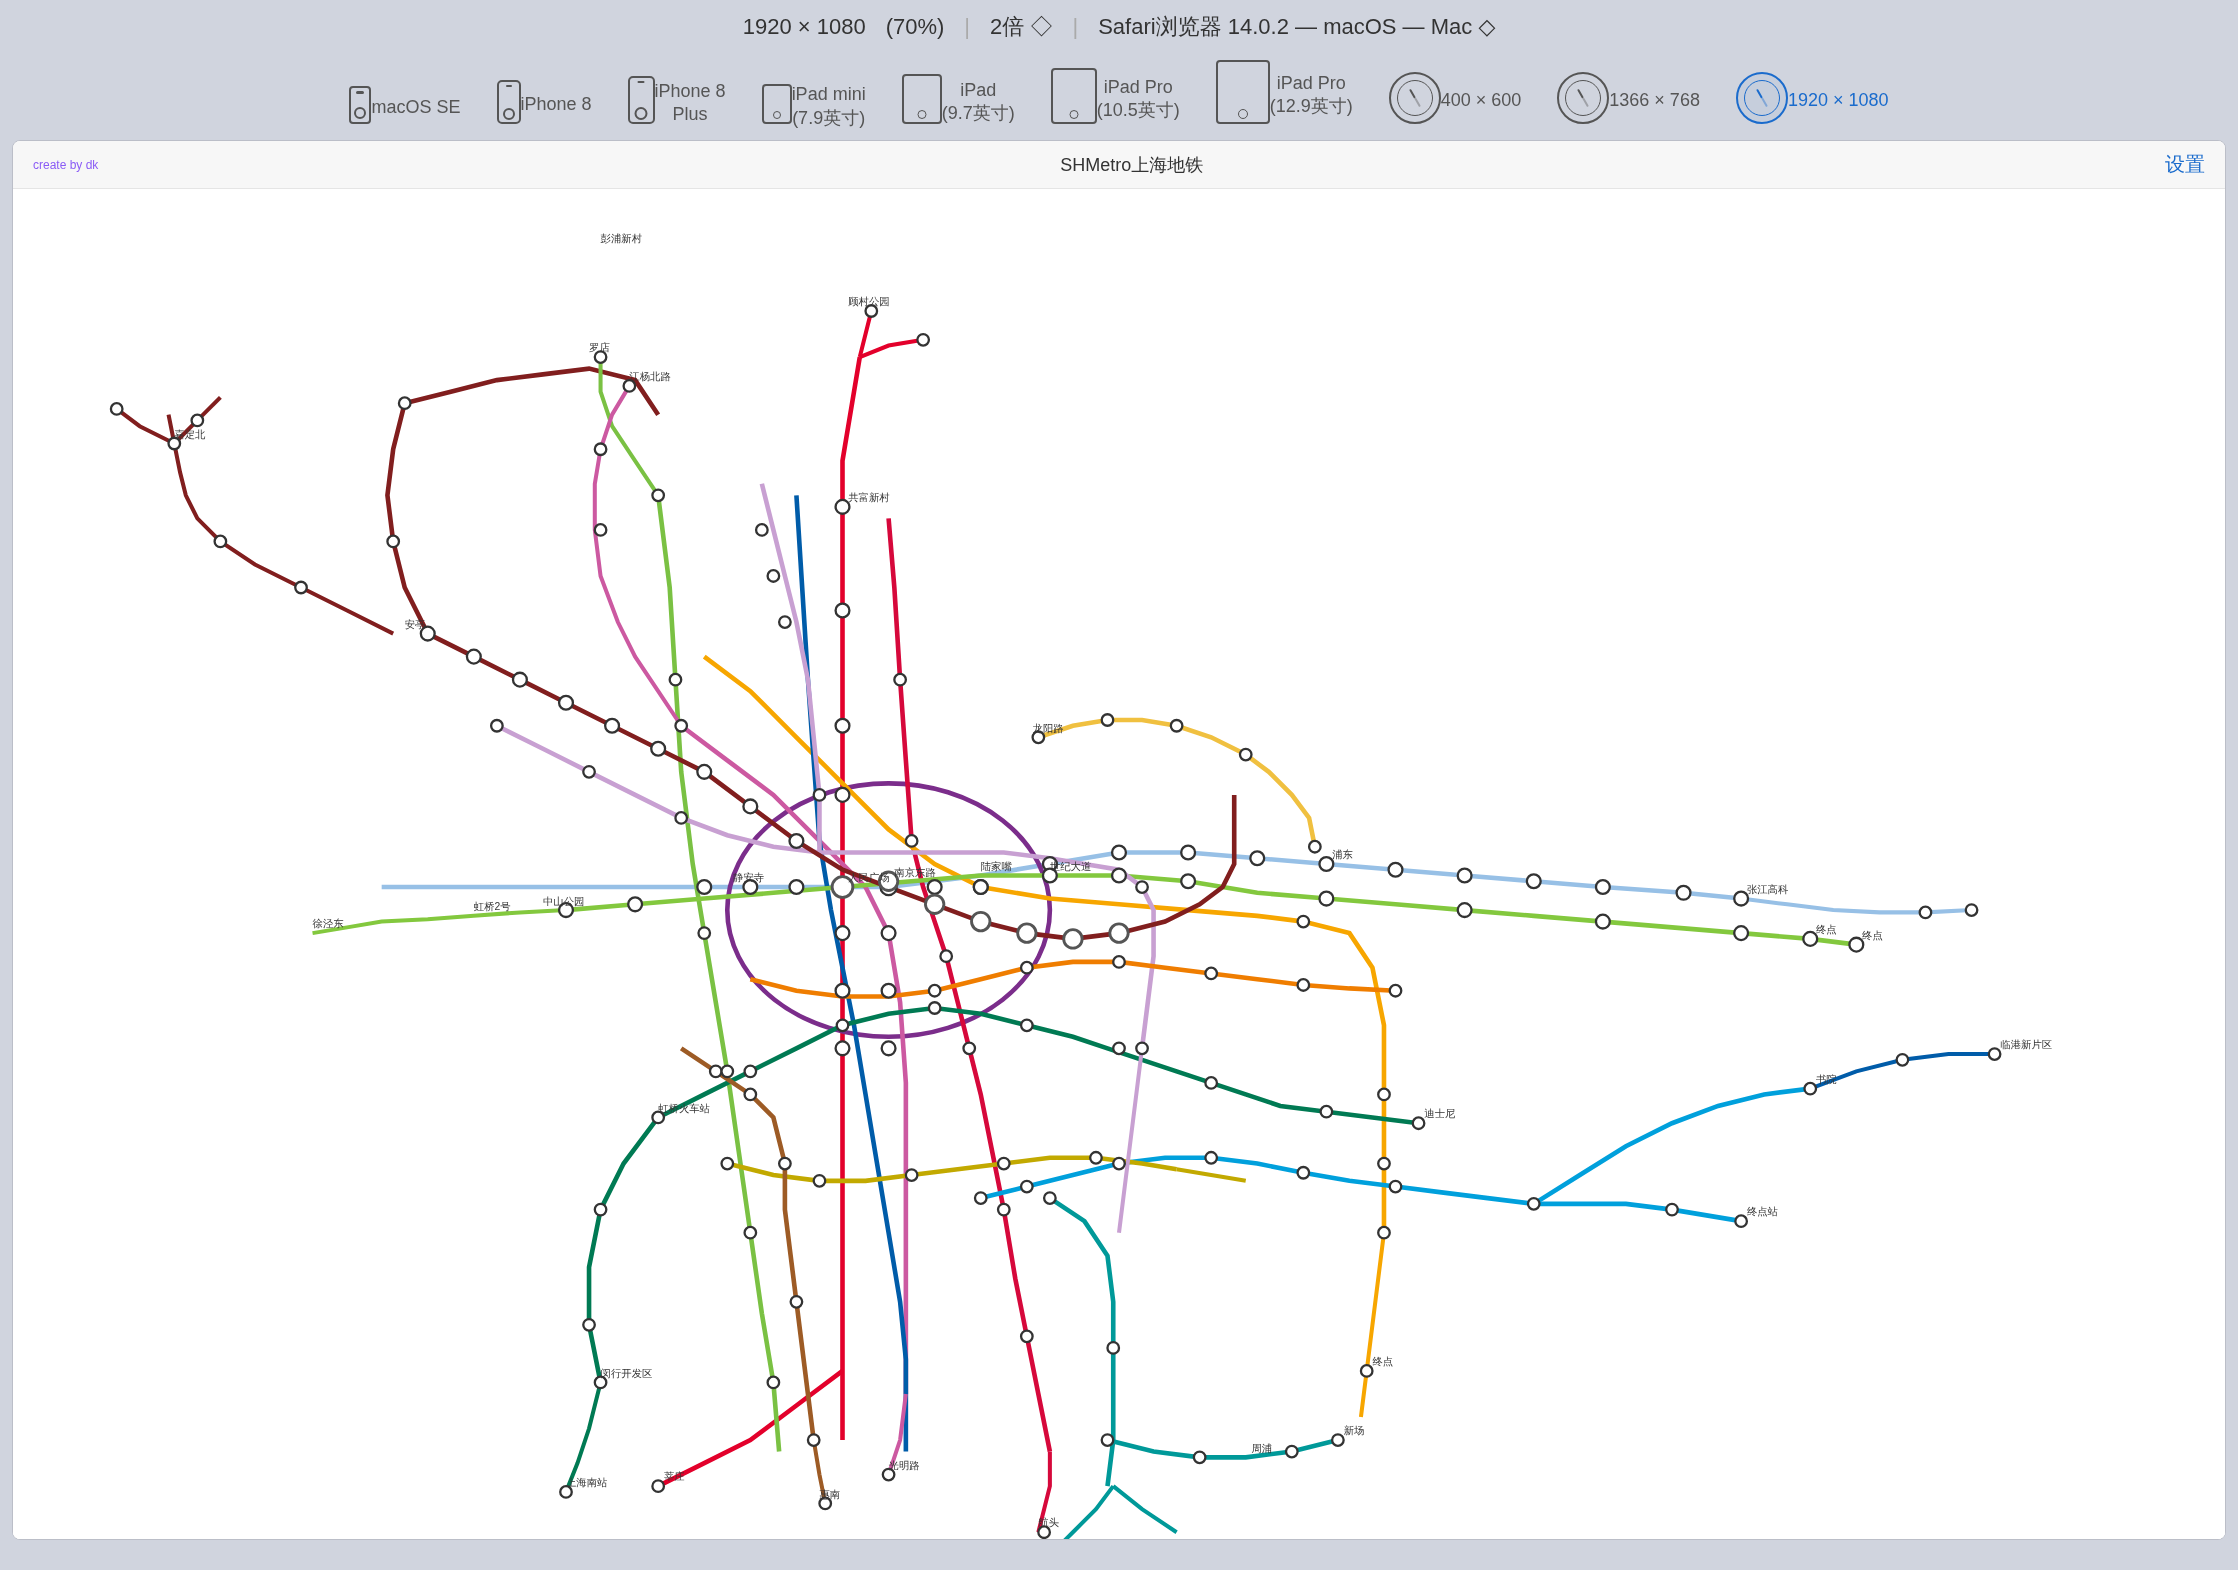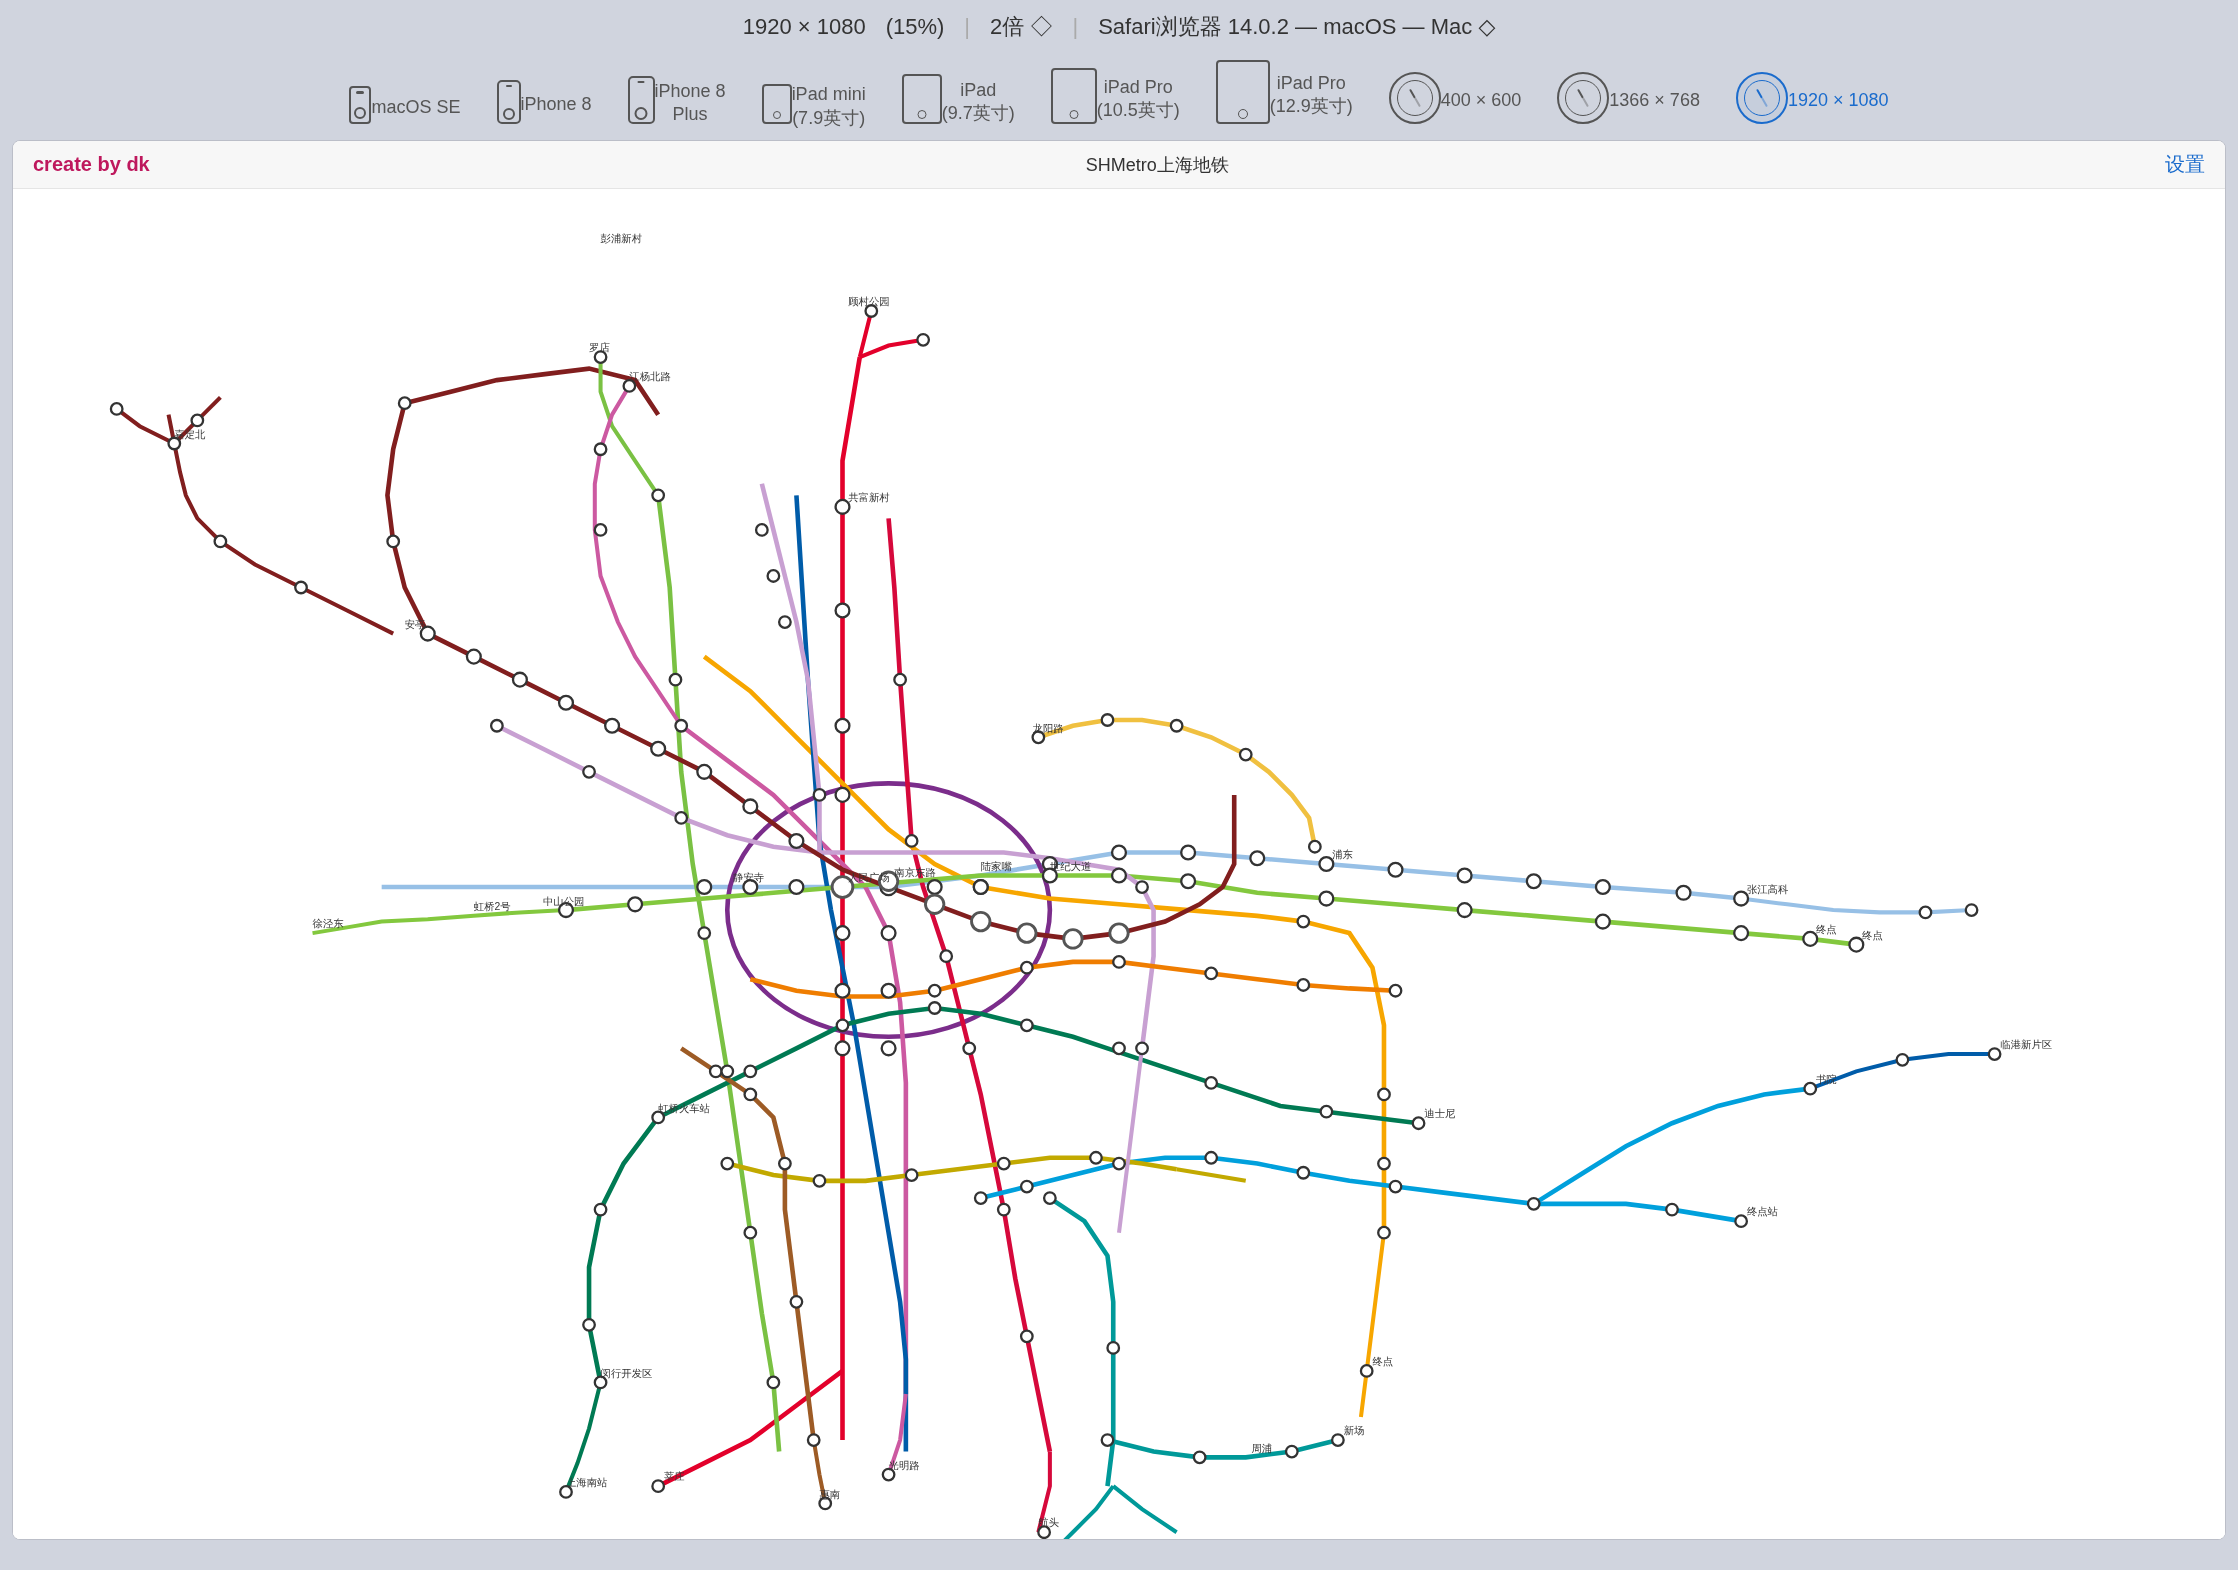--- a/index.html
+++ b/index.html
@@ -299,23 +299,22 @@
       background: #f7f7f7;
     }
 
     .browser-title-center {
       font-size: 18px;
       color: #333;
       font-weight: 400;
     }
 
     .browser-titlebar-left {
-      font-size: 20px;
-      color: #be185d;
-      font-weight: bold;
+      font-size: 12px;
+      color: #8b5cf6;
     }
 
     .browser-titlebar-right {
       font-size: 20px;
       color: #1a6bcc;
     }
 
     .browser-content {
       background: white;
       position: relative;
@@ -336,21 +335,21 @@
       width: 100%;
       height: 100%;
     }
   </style>
 </head>
 <body>
 
 <div class="toolbar">
   <div class="toolbar-info">
     <span>1920 × 1080</span>
-    <span>(15%)</span>
+    <span>(70%)</span>
     <span style="color:#aaa">|</span>
     <span>2倍 ◇</span>
     <span style="color:#aaa">|</span>
     <span>Safari浏览器 14.0.2 — macOS — Mac ◇</span>
   </div>
 
   <div class="device-list">
 
     <div class="device-item">
       <div class="device-icon">

